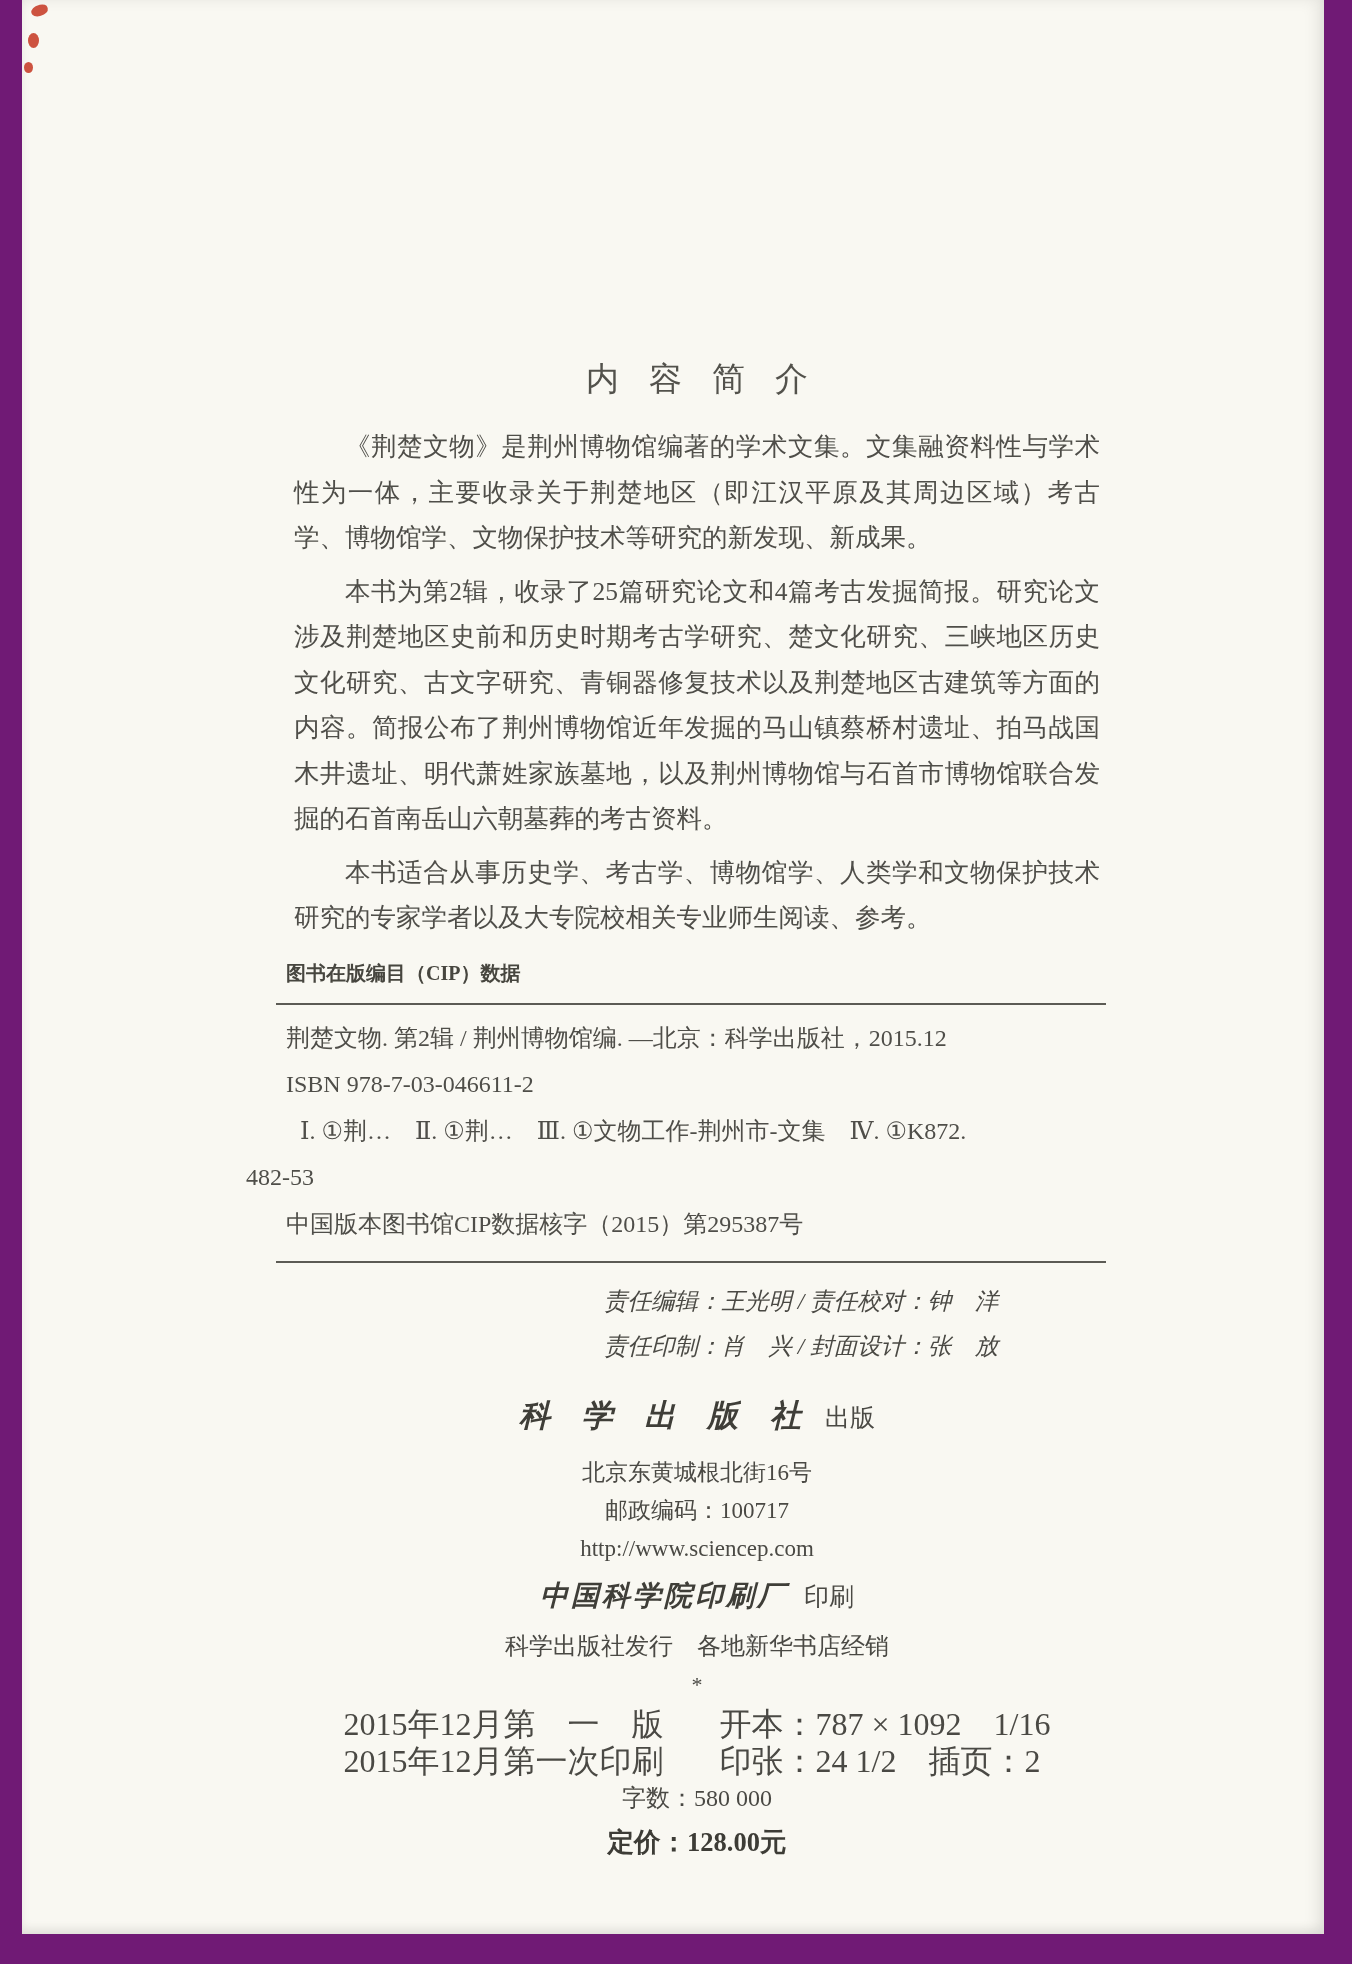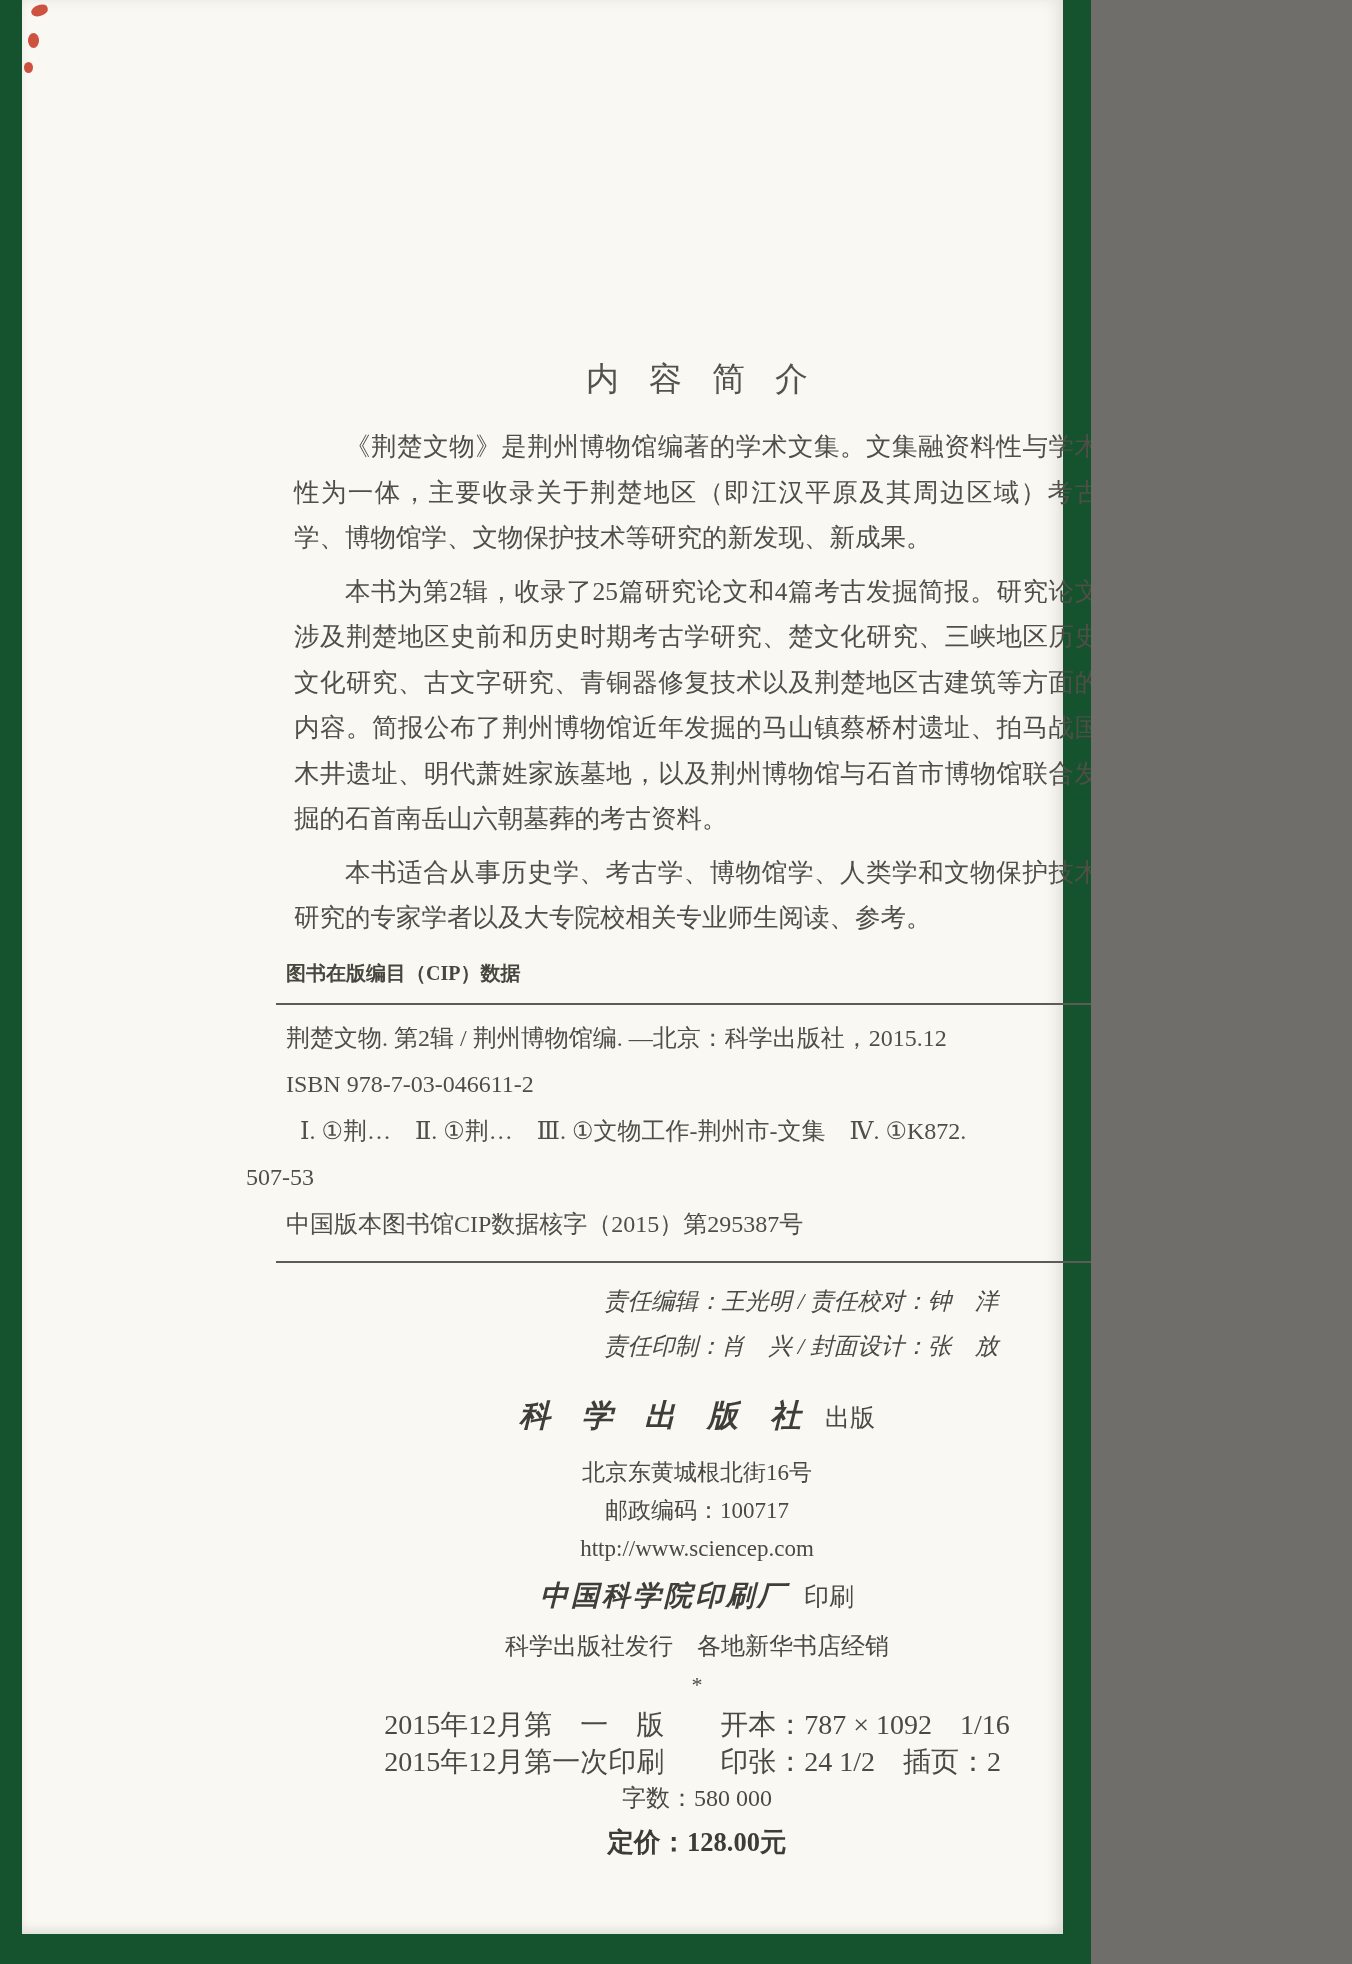--- a/index.html
+++ b/index.html
@@ -1,20 +1,20 @@
 <!DOCTYPE html>
 <html><head>
 <meta charset="utf-8">
 <style>
   html,body { margin:0; padding:0; }
   body { background:#6f6e6a; }
   .scan {
     position:relative;
-    width:1091px; height:1964px;
-    background:#14532d;
+    width:1352px; height:1964px;
+    background:#701a75;
     overflow:hidden;
     font-family:"Liberation Serif","DejaVu Serif",serif;
   }
   .page {
     position:absolute; left:22px; top:0; right:28px; bottom:30px;
     background:#f9f8f2;
     box-shadow: inset -8px 0 14px rgba(0,0,0,0.07), inset 0 -6px 10px rgba(0,0,0,0.06);
   }
   .red-mark { position:absolute; background:#c8402c; opacity:.9; }
   .red-mark.m1 { left:9px;  top:5px;  width:17px; height:11px; border-radius:55% 40% 50% 45%; transform:rotate(-14deg); }
@@ -60,21 +60,21 @@
   .addr-line.first { margin-top:10px; }
   .printer-line { line-height:44px; margin-top:6px; }
   .printer-name { font-size:28px; font-weight:bold; font-style:italic; letter-spacing:3px; color:#3f3e38; }
   .printer-suffix { font-size:25px; margin-left:12px; }
   .distribution { font-size:24px; line-height:40px; margin-top:4px; }
   .star { font-size:22px; line-height:26px; margin-top:6px; }
   .edition-rows {
     display:grid; grid-template-columns:auto auto;
     column-gap:56px; width:fit-content;
     margin:8px auto 0;
-    font-size:28px; line-height:37px;
+    font-size:32px; line-height:37px;
   }
   .edition-rows span { display:block; text-align:left; }
   .word-count { font-size:24px; line-height:37px; }
   .price { font-size:26.5px; font-weight:bold; line-height:42px; margin-top:4px; color:#3d3c36; }
   .note { font-size:23.5px; margin-top:40px; }
 </style>
 </head>
 <body>
 
 <div class="scan">
@@ -94,21 +94,21 @@
         <p>本书适合从事历史学、考古学、博物馆学、人类学和文物保护技术研究的专家学者以及大专院校相关专业师生阅读、参考。</p>
       </div>
 
       <div class="cip">
         <div class="cip-heading">图书在版编目（CIP）数据</div>
         <div class="rule"></div>
         <div class="cip-body">
           <div>荆楚文物. 第2辑 / 荆州博物馆编. —北京：科学出版社，2015.12</div>
           <div>ISBN 978-7-03-046611-2</div>
           <div class="cip-class">Ⅰ. ①荆…　Ⅱ. ①荆…　Ⅲ. ①文物工作-荆州市-文集　Ⅳ. ①K872.</div>
-          <div class="cip-class2">507-53</div>
+          <div class="cip-class2">482-53</div>
           <div>中国版本图书馆CIP数据核字（2015）第295387号</div>
         </div>
         <div class="rule"></div>
       </div>
 
       <div class="credits">
         <div>责任编辑：王光明 / 责任校对：钟　洋</div>
         <div>责任印制：肖　兴 / 封面设计：张　放</div>
       </div>
 

